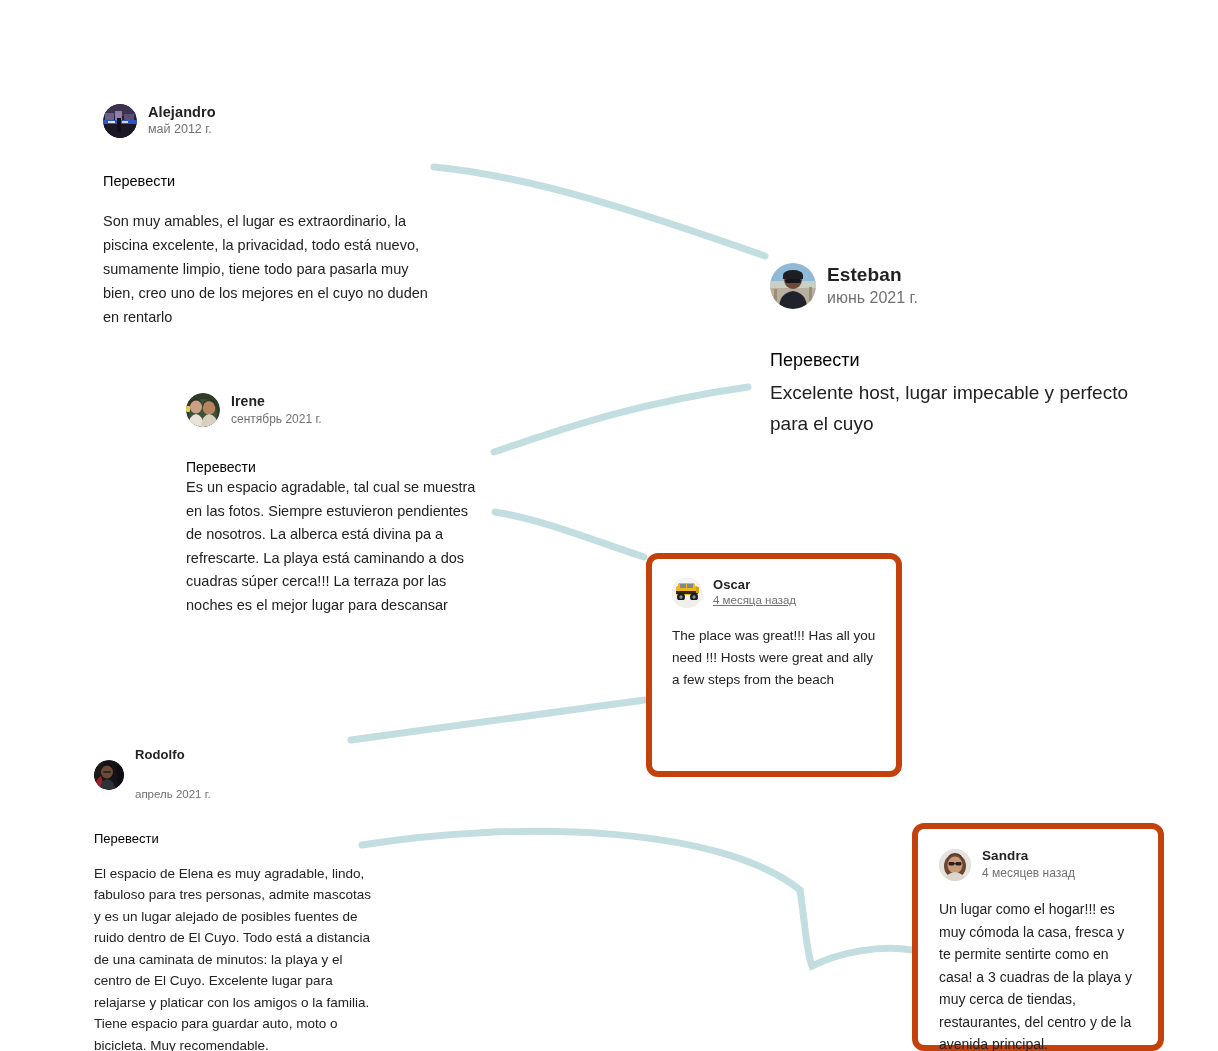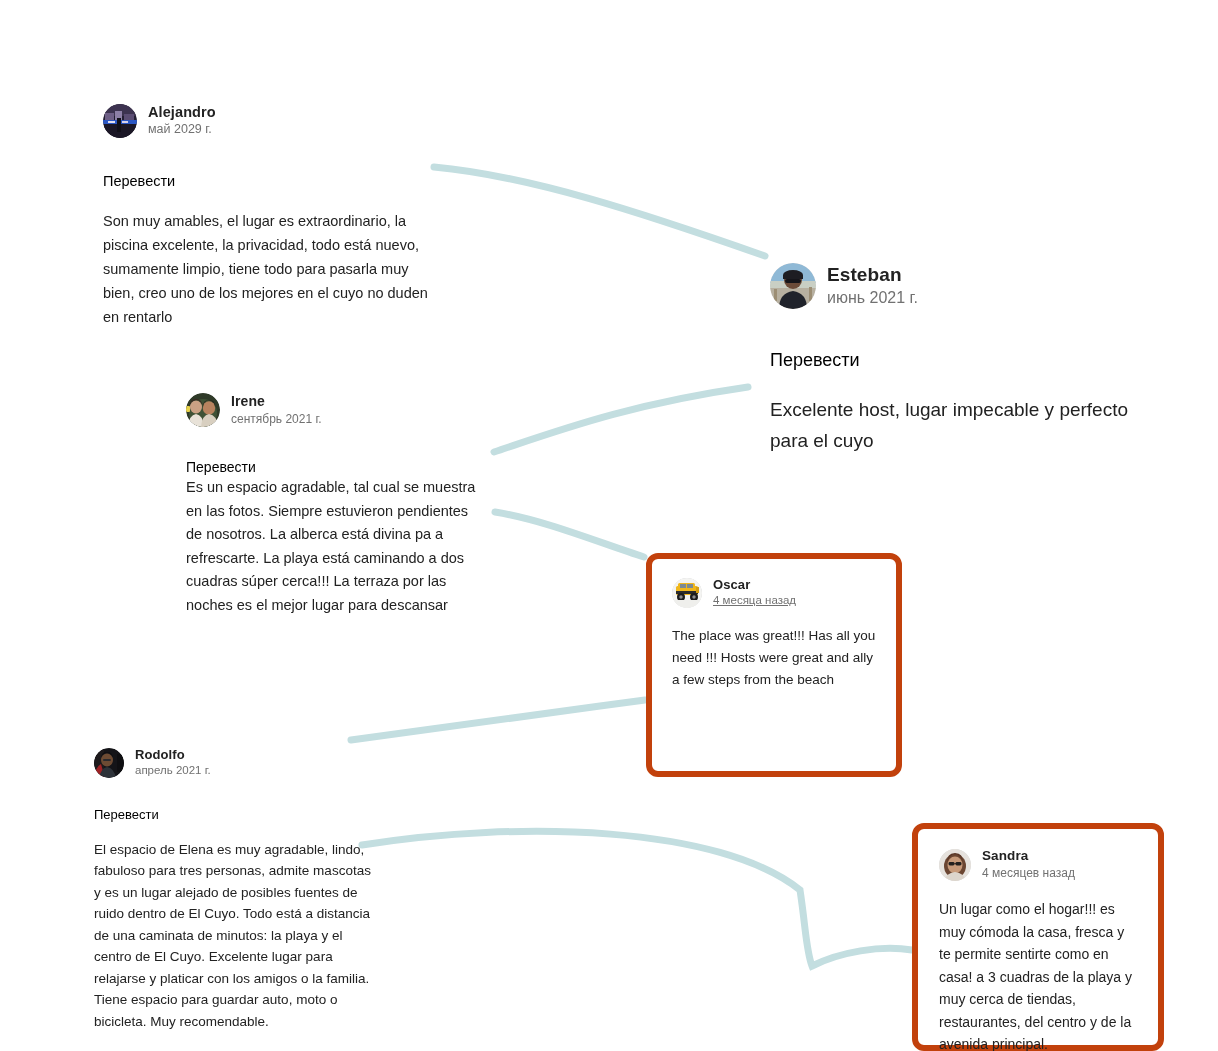--- a/index.html
+++ b/index.html
@@ -81,39 +81,39 @@
   #review-alejandro .reviewer-name { font-size: 14.5px; }
   #review-alejandro .review-date { font-size: 12.5px; }
   #review-alejandro .translate-link { font-size: 14.5px; margin-top: 35px; }
   #review-alejandro .review-body { font-size: 14.5px; line-height: 24px; margin-top: 19px; }
 
   #review-esteban { left: 770px; top: 263px; width: 380px; }
   #review-esteban .avatar { width: 46px; height: 46px; }
   #review-esteban .reviewer-name { font-size: 19px; }
   #review-esteban .review-date { font-size: 16px; }
   #review-esteban .translate-link { font-size: 18px; margin-top: 41px; }
-  #review-esteban .review-body { font-size: 19px; line-height: 31px; margin-top: 23px; }
+  #review-esteban .review-body { font-size: 19px; line-height: 31px; margin-top: 6px; }
 
   #review-irene { left: 186px; top: 393px; width: 300px; }
   #review-irene .avatar { width: 34px; height: 34px; }
   #review-irene .reviewer-name { font-size: 14px; }
   #review-irene .review-date { font-size: 12px; }
   #review-irene .translate-link { font-size: 14px; margin-top: 32px; }
   #review-irene .review-body { font-size: 14.5px; line-height: 23.5px; }
 
   #review-oscar { left: 646px; top: 553px; width: 256px; height: 224px; padding: 18px 20px; }
   #review-oscar .avatar { width: 30px; height: 30px; }
   #review-oscar .reviewer-name { font-size: 13px; }
   #review-oscar .review-date { font-size: 11.5px; text-decoration: underline; }
   #review-oscar .review-body { font-size: 13.5px; line-height: 22px; margin-top: 16px; }
 
   #review-rodolfo { left: 94px; top: 747px; width: 278px; }
   #review-rodolfo .avatar { width: 30px; height: 30px; }
   #review-rodolfo .reviewer-name { font-size: 13px; }
-  #review-rodolfo .review-date { font-size: 11.5px; }
+  #review-rodolfo .review-date { font-size: 11.5px; margin-top: 24px; }
   #review-rodolfo .translate-link { font-size: 13px; margin-top: 28px; }
   #review-rodolfo .review-body { font-size: 13.5px; line-height: 21.5px; margin-top: 16px; }
 
   #review-sandra { left: 912px; top: 823px; width: 252px; height: 228px; padding: 19px 21px; }
   #review-sandra .avatar { width: 32px; height: 32px; }
   #review-sandra .reviewer-name { font-size: 13.5px; }
   #review-sandra .review-date { font-size: 12px; }
   #review-sandra .review-body { font-size: 14px; line-height: 22.5px; margin-top: 17px; }
 </style>
 </head>
@@ -147,21 +147,21 @@
           <rect x="0" y="16" width="34" height="4" fill="#2b57c4"></rect>
           <rect x="5" y="17" width="7" height="2" fill="#e2dff0"></rect>
           <rect x="19" y="17" width="6" height="2" fill="#d8d2ea"></rect>
           <rect x="0" y="20" width="34" height="14" fill="#1b1726"></rect>
           <rect x="14" y="14" width="4" height="14" fill="#111018"></rect>
         </g>
       </svg>
     </span>
     <span class="meta">
       <span class="reviewer-name">Alejandro</span>
-      <span class="review-date">май 2029 г.</span>
+      <span class="review-date">май 2012 г.</span>
     </span>
   </div>
   <a class="translate-link">Перевести</a>
   <div class="review-body">Son muy amables, el lugar es extraordinario, la piscina excelente, la privacidad, todo está nuevo, sumamente limpio, tiene todo para pasarla muy bien, creo uno de los mejores en el cuyo no duden en rentarlo</div>
 </div>
 
 <div class="review" id="review-esteban">
   <div class="review-head">
     <span class="avatar">
       <svg width="46" height="46" viewBox="0 0 46 46">

